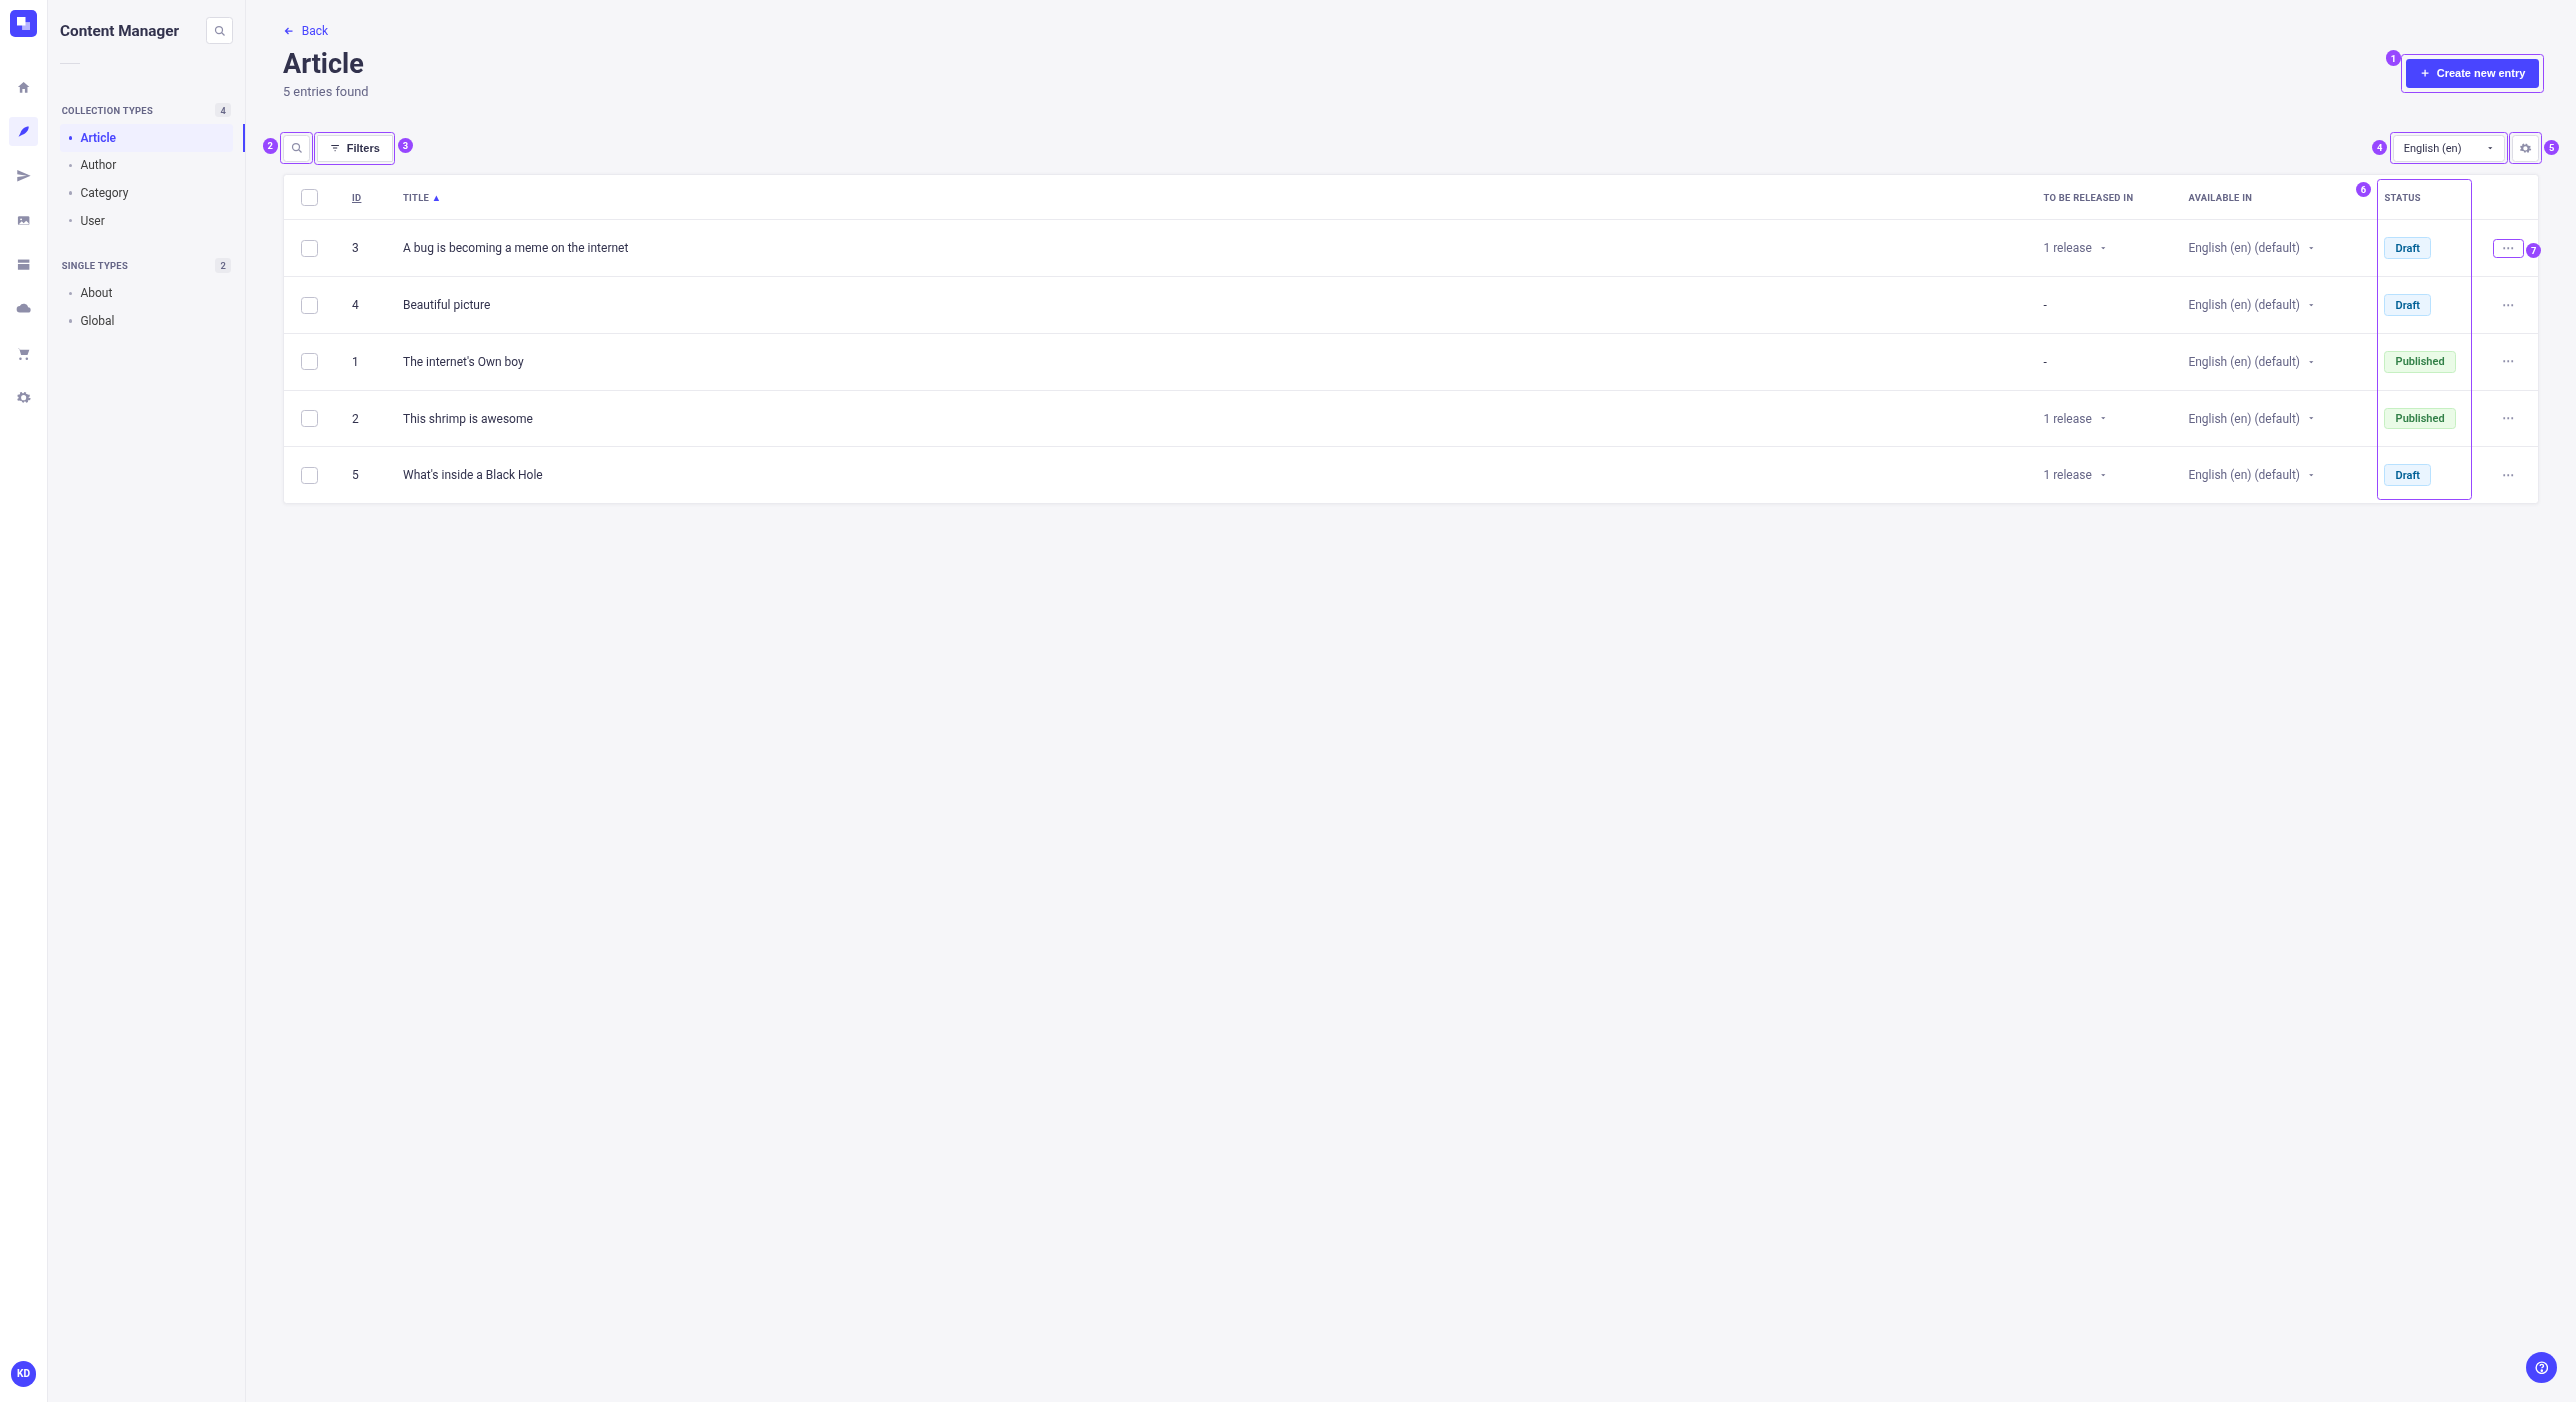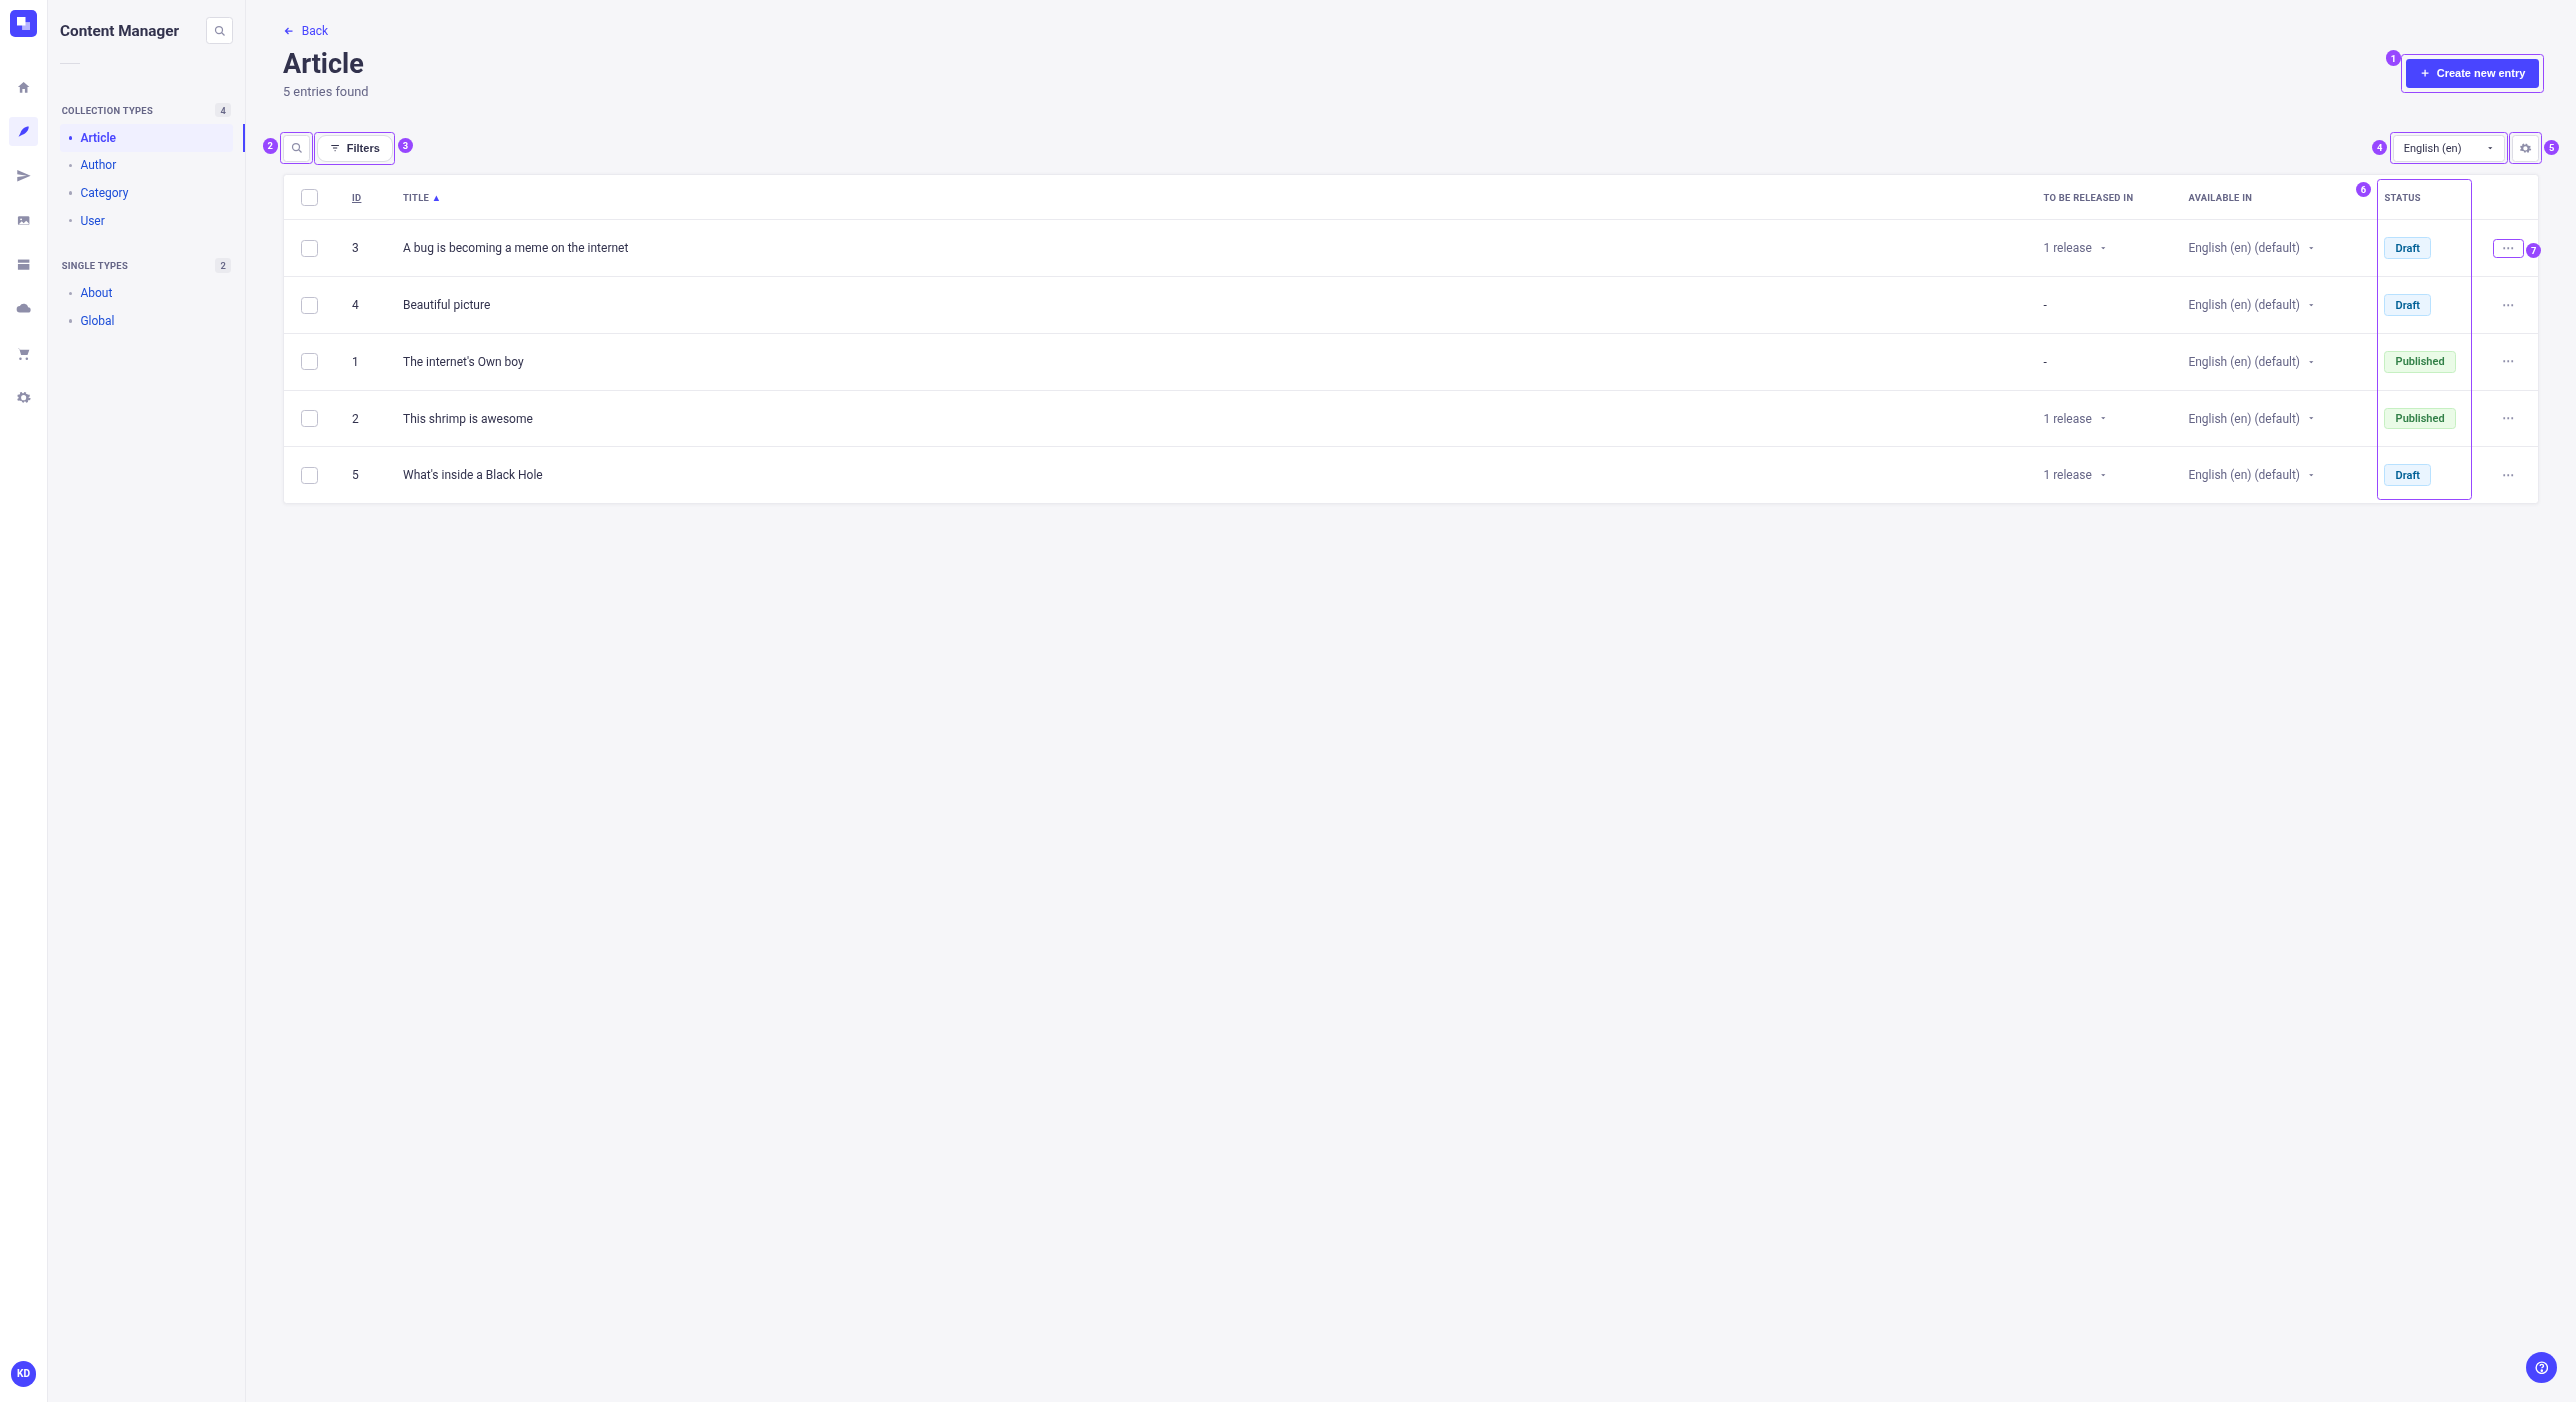--- a/index.html
+++ b/index.html
@@ -103,21 +103,21 @@
       border-radius: 3.4px;
       font-size: 9.4px;
       font-weight:600;
     }
     .nav-list { list-style: none; }
     .nav-item {
       display:flex; align-items:center;
       gap: 8.5px;
       padding: 6.8px 8.5px;
       font-size: 12px;
-      color: #1d4ed8;
+      color: #404040;
       cursor:pointer;
       border-radius: 3.4px;
       position:relative;
     }
     .nav-item .dot {
       width:3.4px; height:3.4px; border-radius:1.7px; background:#a5a5ba;
     }
     .nav-item.active {
       background: #f0f0ff;
       color: #4945ff;
@@ -150,21 +150,21 @@
       padding: 8.5px 13.6px; font-size:11px; font-weight:600; cursor:pointer;
       display:inline-flex; align-items:center; gap:6.8px;
     }
     
     .toolbar {
       display:flex; justify-content:space-between; align-items:center;
       margin-top: 36px; margin-bottom: 12px;
     }
     .toolbar-left, .toolbar-right { display:flex; gap:6.8px; align-items:center; }
     .btn-outline {
-      background:#fff; border:0.9px solid #dcdce4; border-radius:9px;
+      background:#fff; border:0.9px solid #dcdce4; border-radius:1px;
       padding: 6.8px 12px; font-size:11px; font-weight:600; color:#32324d;
       display:inline-flex; gap:6.8px; align-items:center; cursor:pointer;
     }
     .select {
       background:#fff; border:0.9px solid #dcdce4; border-radius:3.4px;
       padding: 6px 10.2px; font-size:11px; color:#32324d; cursor:pointer;
       display:inline-flex; gap:24px; align-items:center;
     }
     
     .anno {

